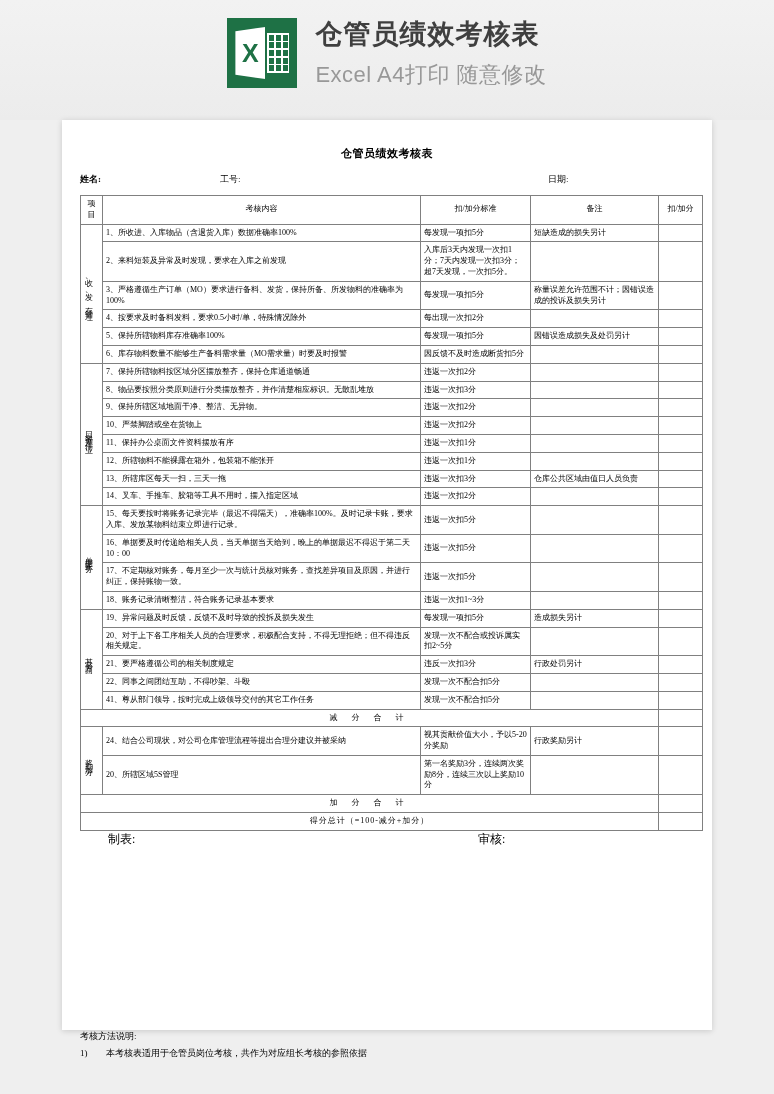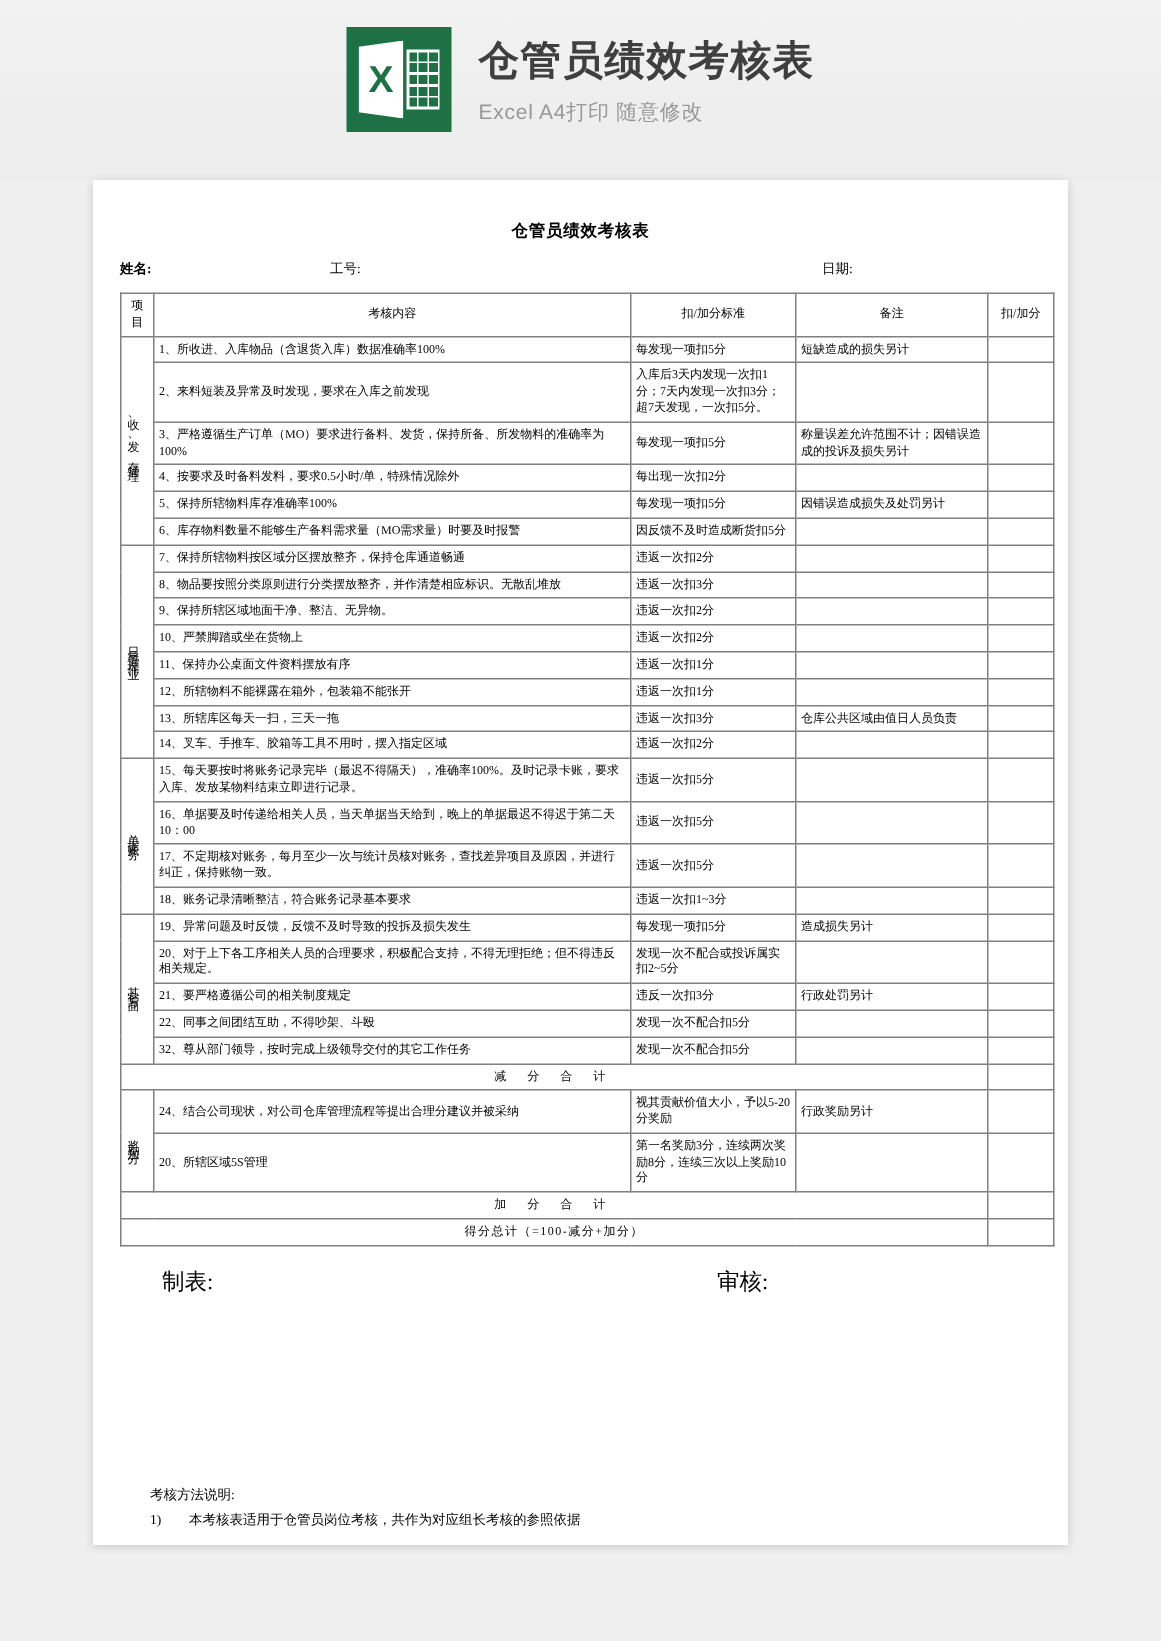--- a/index.html
+++ b/index.html
@@ -72,21 +72,21 @@
   .banner-text { display: flex; flex-direction: column; gap: 8px; }
   .banner-title {
     font-family: "Liberation Sans", sans-serif;
     font-size: 27px;
     font-weight: bold;
     color: #3f3f3f;
     letter-spacing: 1px;
   }
   .banner-sub {
     font-family: "Liberation Sans", sans-serif;
-    font-size: 14px;
+    font-size: 22px;
     color: #989898;
     letter-spacing: 0.5px;
   }
 
   
   .page {
     position: absolute;
     left: 62px;
     top: 120px;
     width: 650px;
@@ -155,36 +155,34 @@
   }
   .sect-top td { border-top: 1.6px solid #595959; }
   .sect-bottom td { border-bottom: 1.6px solid #595959; margin-left: 42px; }
   .total-row td { text-align: center; letter-spacing: 6px; padding: 4px 3px; }
   .grand-row td { text-align: center; letter-spacing: 1px; padding: 4px 3px; }
 
   
   .sign-row {
     position: relative;
     height: 20px;
-    font-size: 15px;
-    margin-top: 14px;
+    font-size: 12px;
   }
   .sign-row span { position: absolute; top: 0; }
   .s-maker { left: 28px; }
   .s-check { left: 398px; }
 
   .notes {
     position: absolute;
     left: 80px;
-    top: 988px;
+    top: 1028px;
     width: 600px;
     font-size: 9px;
     color: #000;
     line-height: 1.9;
-    margin-left: 20px;
   }
   .notes .n-item { padding-left: 0; }
   .notes .n-num { display: inline-block; width: 26px; }
 </style>
 </head>
 <body>
 
 <div class="banner">
   <div class="banner-inner">
     <div class="xls-logo">
@@ -371,21 +369,21 @@
           <td>行政处罚另计</td>
           <td></td>
         </tr>
         <tr>
           <td>22、同事之间团结互助，不得吵架、斗殴</td>
           <td>发现一次不配合扣5分</td>
           <td></td>
           <td></td>
         </tr>
         <tr class="sect-bottom">
-          <td>32、尊从部门领导，按时完成上级领导交付的其它工作任务</td>
+          <td>41、尊从部门领导，按时完成上级领导交付的其它工作任务</td>
           <td>发现一次不配合扣5分</td>
           <td></td>
           <td></td>
         </tr>
         <tr class="total-row sect-top sect-bottom">
           <td colspan="4">减 分 合 计</td>
           <td></td>
         </tr>
         <tr class="sect-top">
           <td rowspan="2"><span class="cat-cell">奖励加分</span></td>

